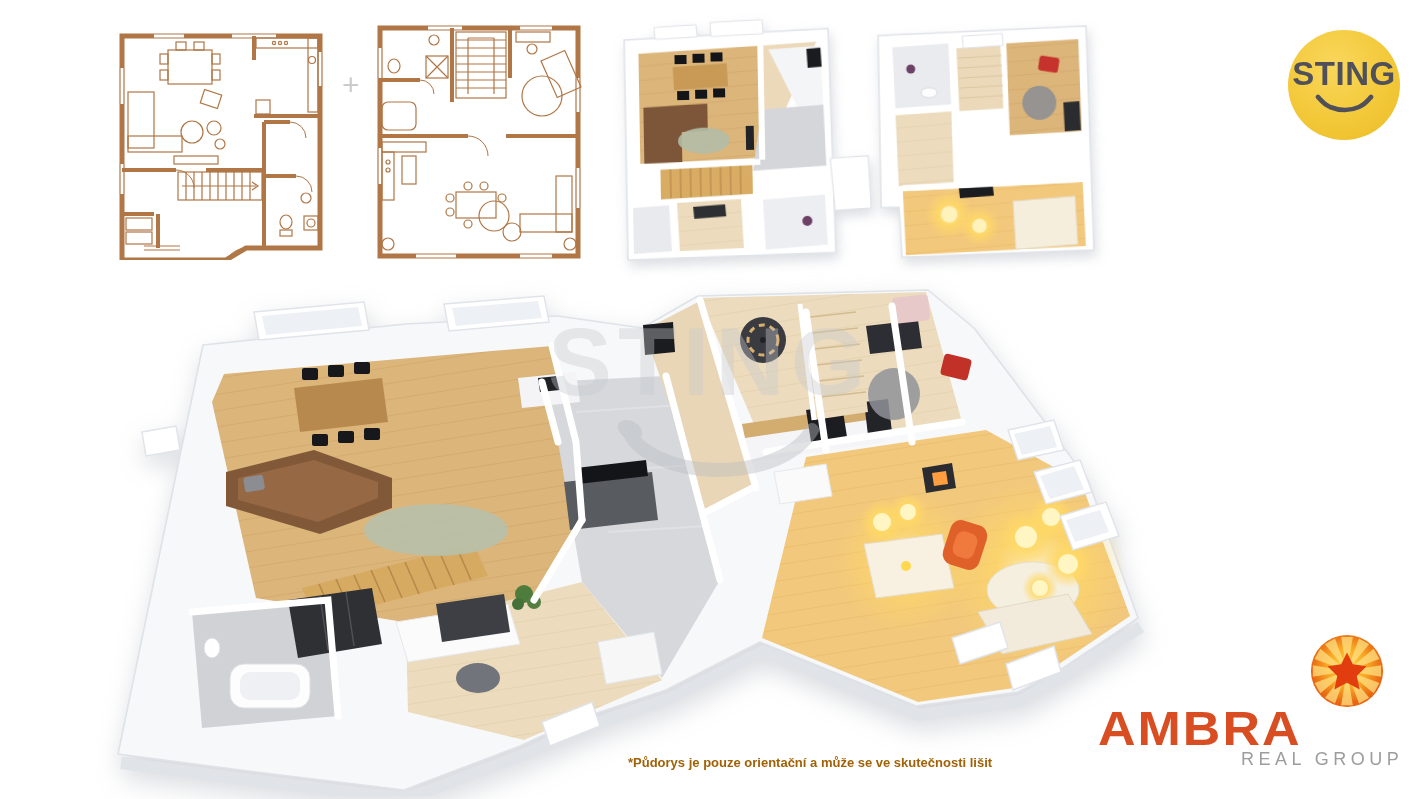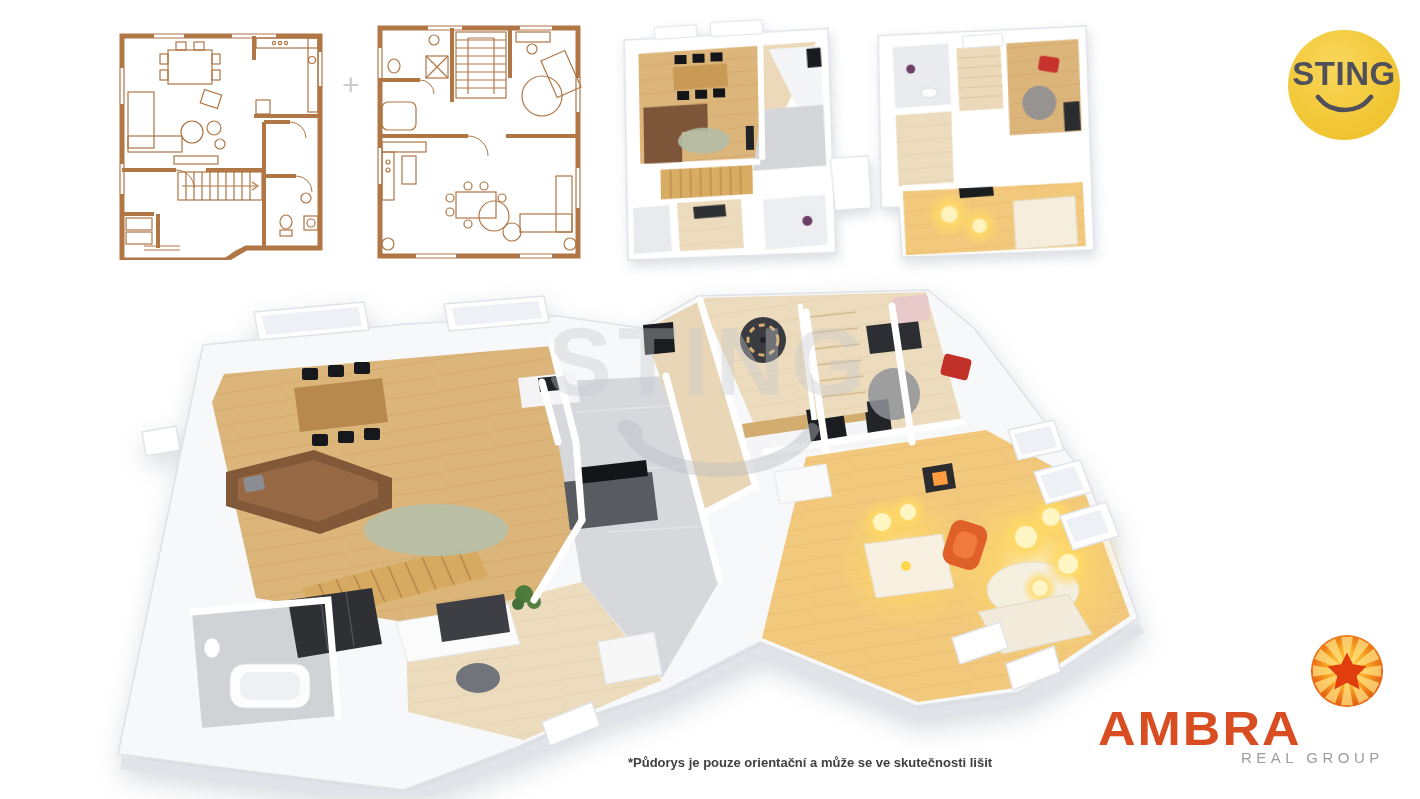--- a/index.html
+++ b/index.html
@@ -26,24 +26,24 @@
 
   
   .watermark{left:548px;top:314px;width:420px;pointer-events:none;}
   .wm-text{font-size:96px;font-weight:700;letter-spacing:6px;color:#c6c9cd;opacity:.38;line-height:1;}
   .wm-smile{position:absolute;left:66px;top:104px;opacity:.42;}
 
   
   .ambra-sun{left:1308px;top:632px;}
   .ambra-name{left:1098px;top:702px;font-size:52px;font-weight:700;letter-spacing:2px;
               color:#d84e22;line-height:1;transform:scaleY(.92);}
-  .ambra-sub{left:1241px;top:749px;font-size:15px;font-weight:500;letter-spacing:4.5px;color:#9d9d9d;}
-
-  
-  .disclaimer{left:628px;top:755px;font-size:13px;font-weight:600;color:#404040;}
+  .ambra-sub{left:1241px;top:749px;font-size:18px;font-weight:500;letter-spacing:4.5px;color:#9d9d9d;}
+
+  
+  .disclaimer{left:628px;top:755px;font-size:13px;font-weight:600;color:#a16207;}
 </style>
 </head>
 <body>
 
 <div class="canvas">
 
   <svg class="abs plan1" width="216" height="236" viewBox="0 0 216 236">
     <g stroke="#b07645" fill="none">
       <path d="M8 12 H206 V224 H132 L112 236 H8 Z" stroke-width="5"></path>
 

